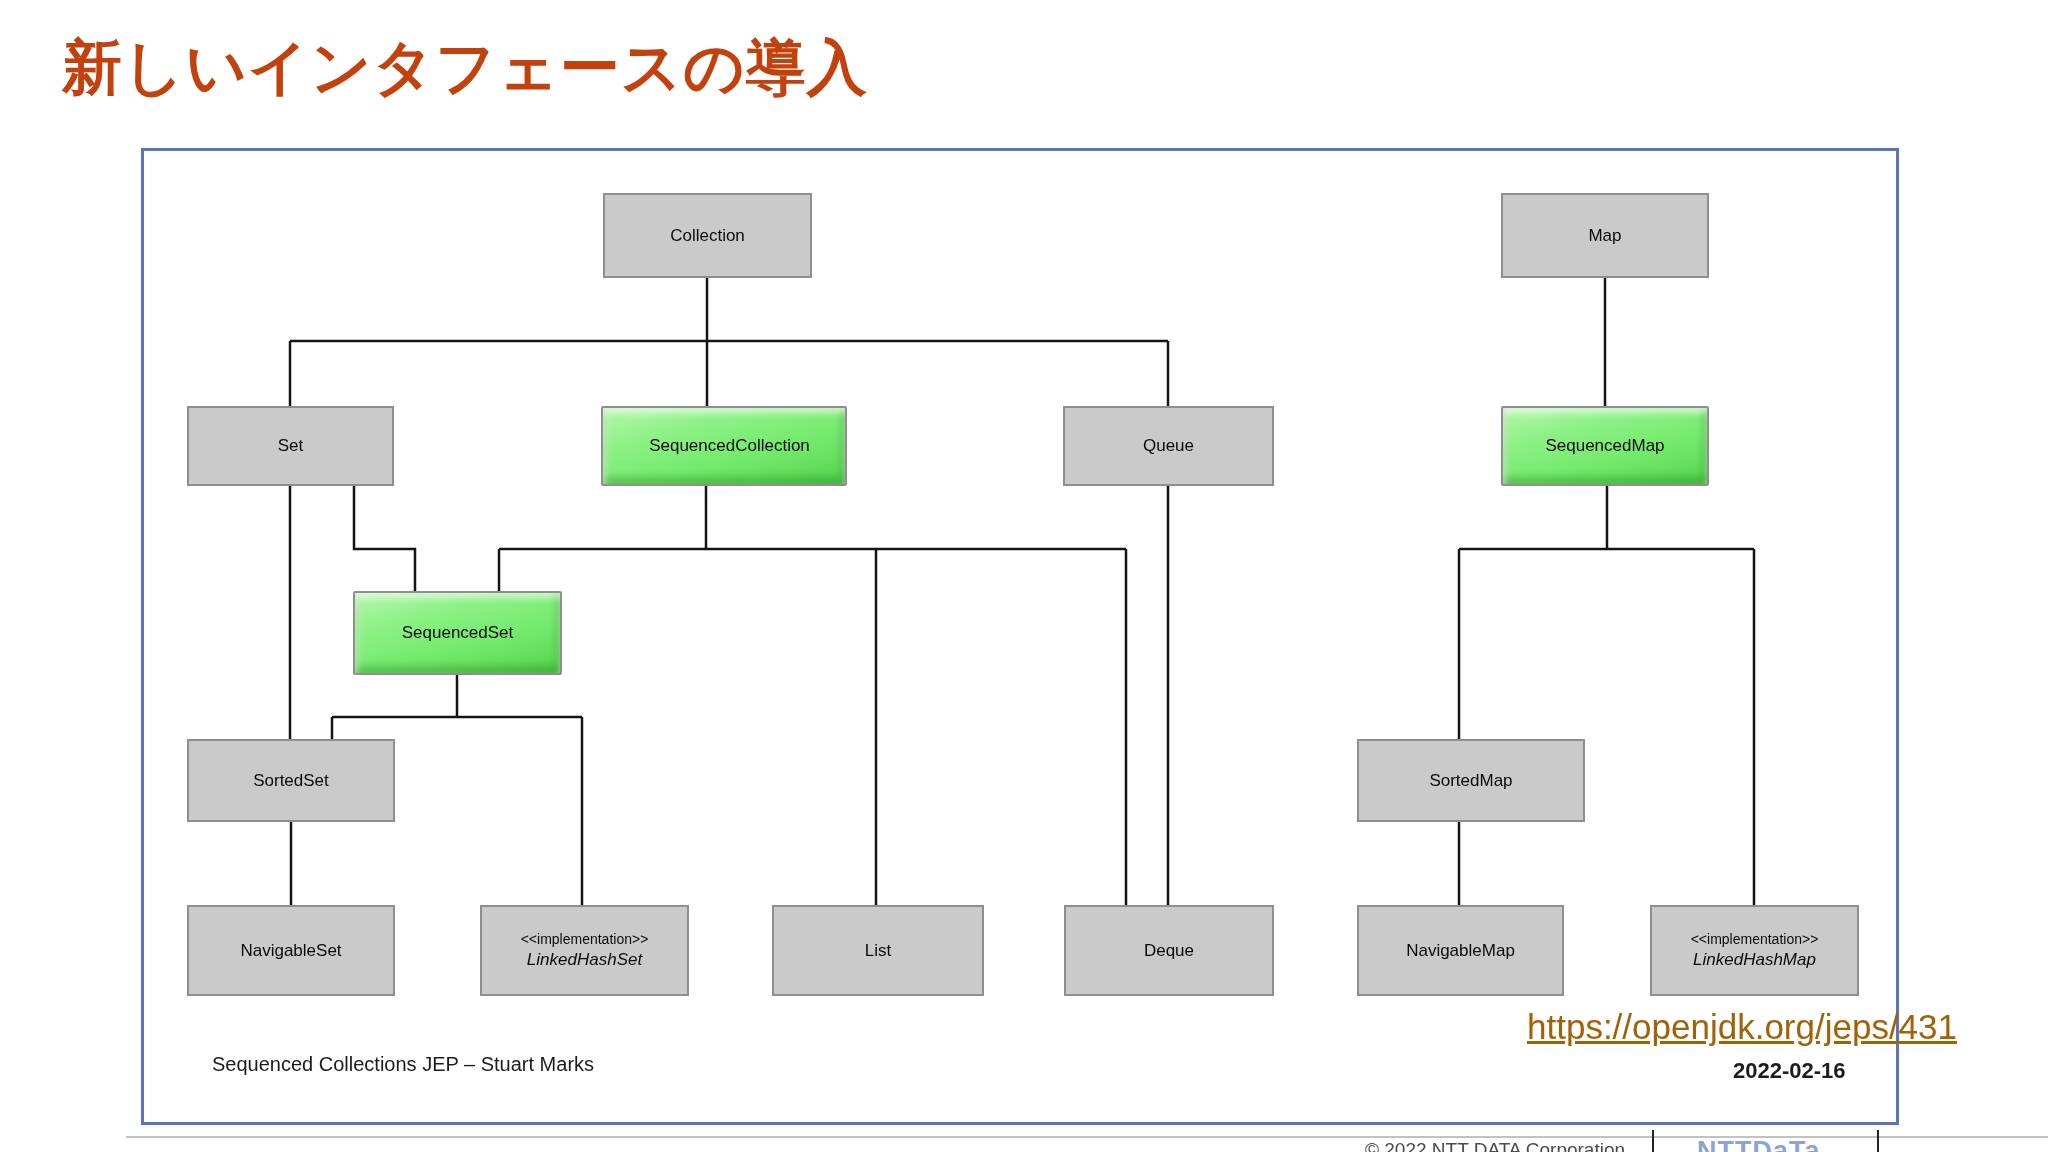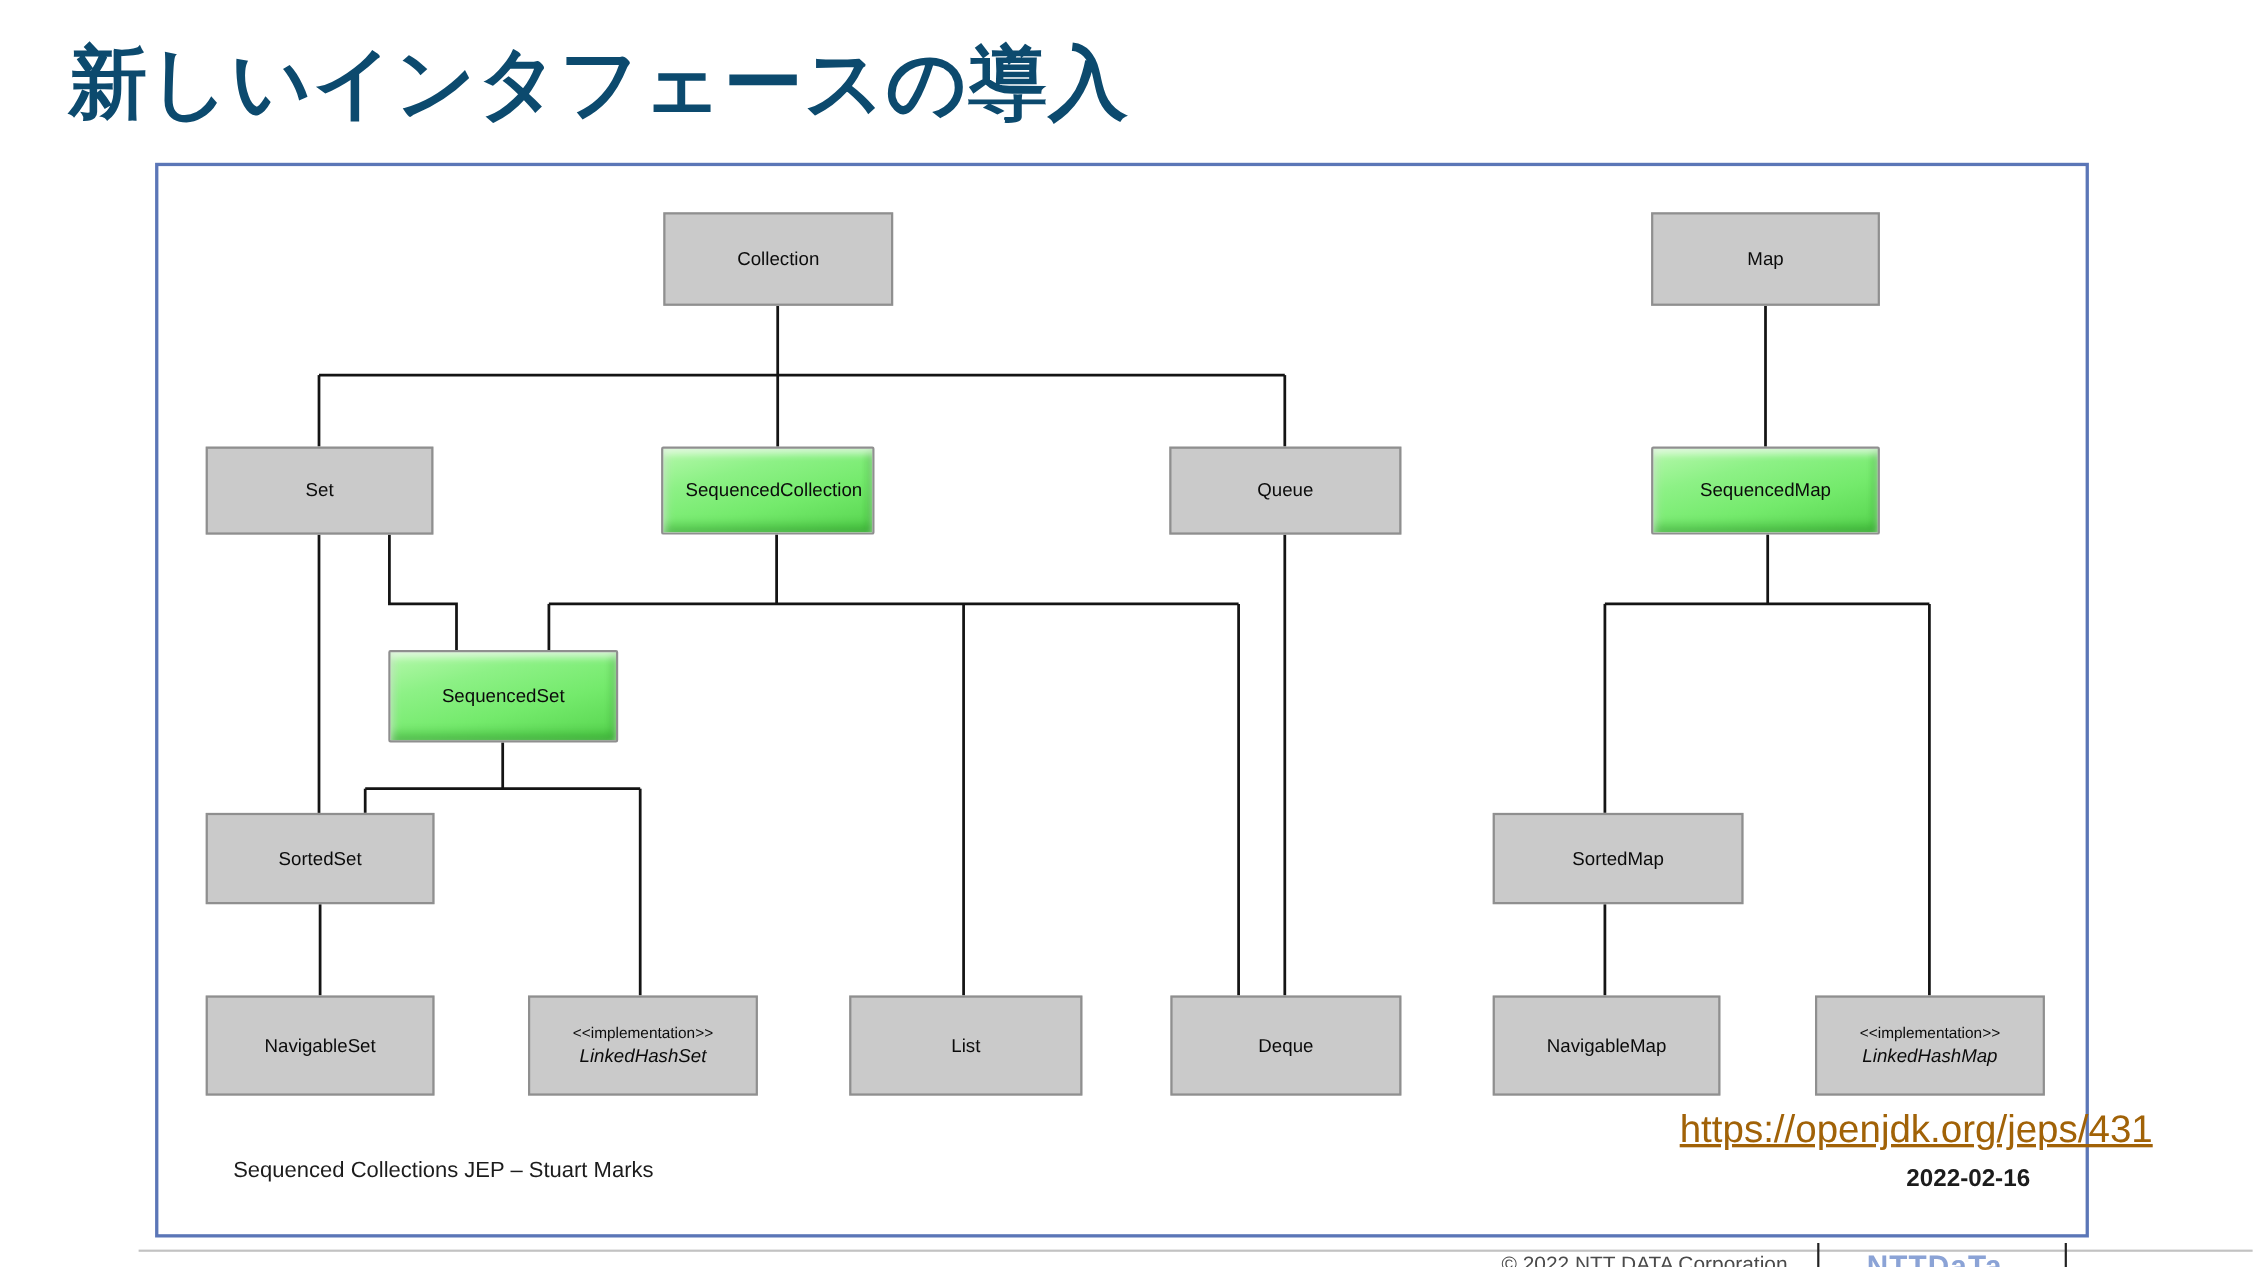--- a/index.html
+++ b/index.html
@@ -2,21 +2,21 @@
 <html><head>
 <meta charset="utf-8">
 <style>
   html,body{margin:0;padding:0;}
   body{
     width:2048px;height:1152px;position:relative;overflow:hidden;
     background:#ffffff;font-family:"Liberation Sans","DejaVu Sans",sans-serif;
   }
   .abs{position:absolute;}
   #slide-title{
-    left:62px;top:28px;font-size:72px;font-weight:bold;color:#0c4a6e;
+    left:62px;top:28px;font-size:60px;font-weight:bold;color:#c2410c;
     letter-spacing:1px;white-space:nowrap;
   }
   #diagram-frame{
     left:141px;top:148px;width:1758px;height:977px;
     border:3px solid #5b76b7;background:#ffffff;box-sizing:border-box;
   }
   #connector-svg{left:0;top:0;width:2048px;height:1152px;pointer-events:none;}
   .node{
     position:absolute;box-sizing:border-box;display:flex;flex-direction:column;
     align-items:center;justify-content:center;text-align:center;
@@ -95,21 +95,21 @@
 <div class="node gray" style="left:603px;top:193px;width:209px;height:85px;">
   <span>Collection</span>
 </div>
 <div class="node gray" style="left:1501px;top:193px;width:208px;height:85px;">
   <span>Map</span>
 </div>
 
 <div class="node gray" style="left:187px;top:406px;width:207px;height:80px;">
   <span>Set</span>
 </div>
-<div class="node green" style="left:601px;top:406px;width:194px;height:80px;padding-left:11px;">
+<div class="node green" style="left:601px;top:406px;width:246px;height:80px;padding-left:11px;">
   <span>SequencedCollection</span>
 </div>
 <div class="node gray" style="left:1063px;top:406px;width:211px;height:80px;">
   <span>Queue</span>
 </div>
 <div class="node green" style="left:1501px;top:406px;width:208px;height:80px;">
   <span>SequencedMap</span>
 </div>
 
 <div class="node green" style="left:353px;top:591px;width:209px;height:84px;">

